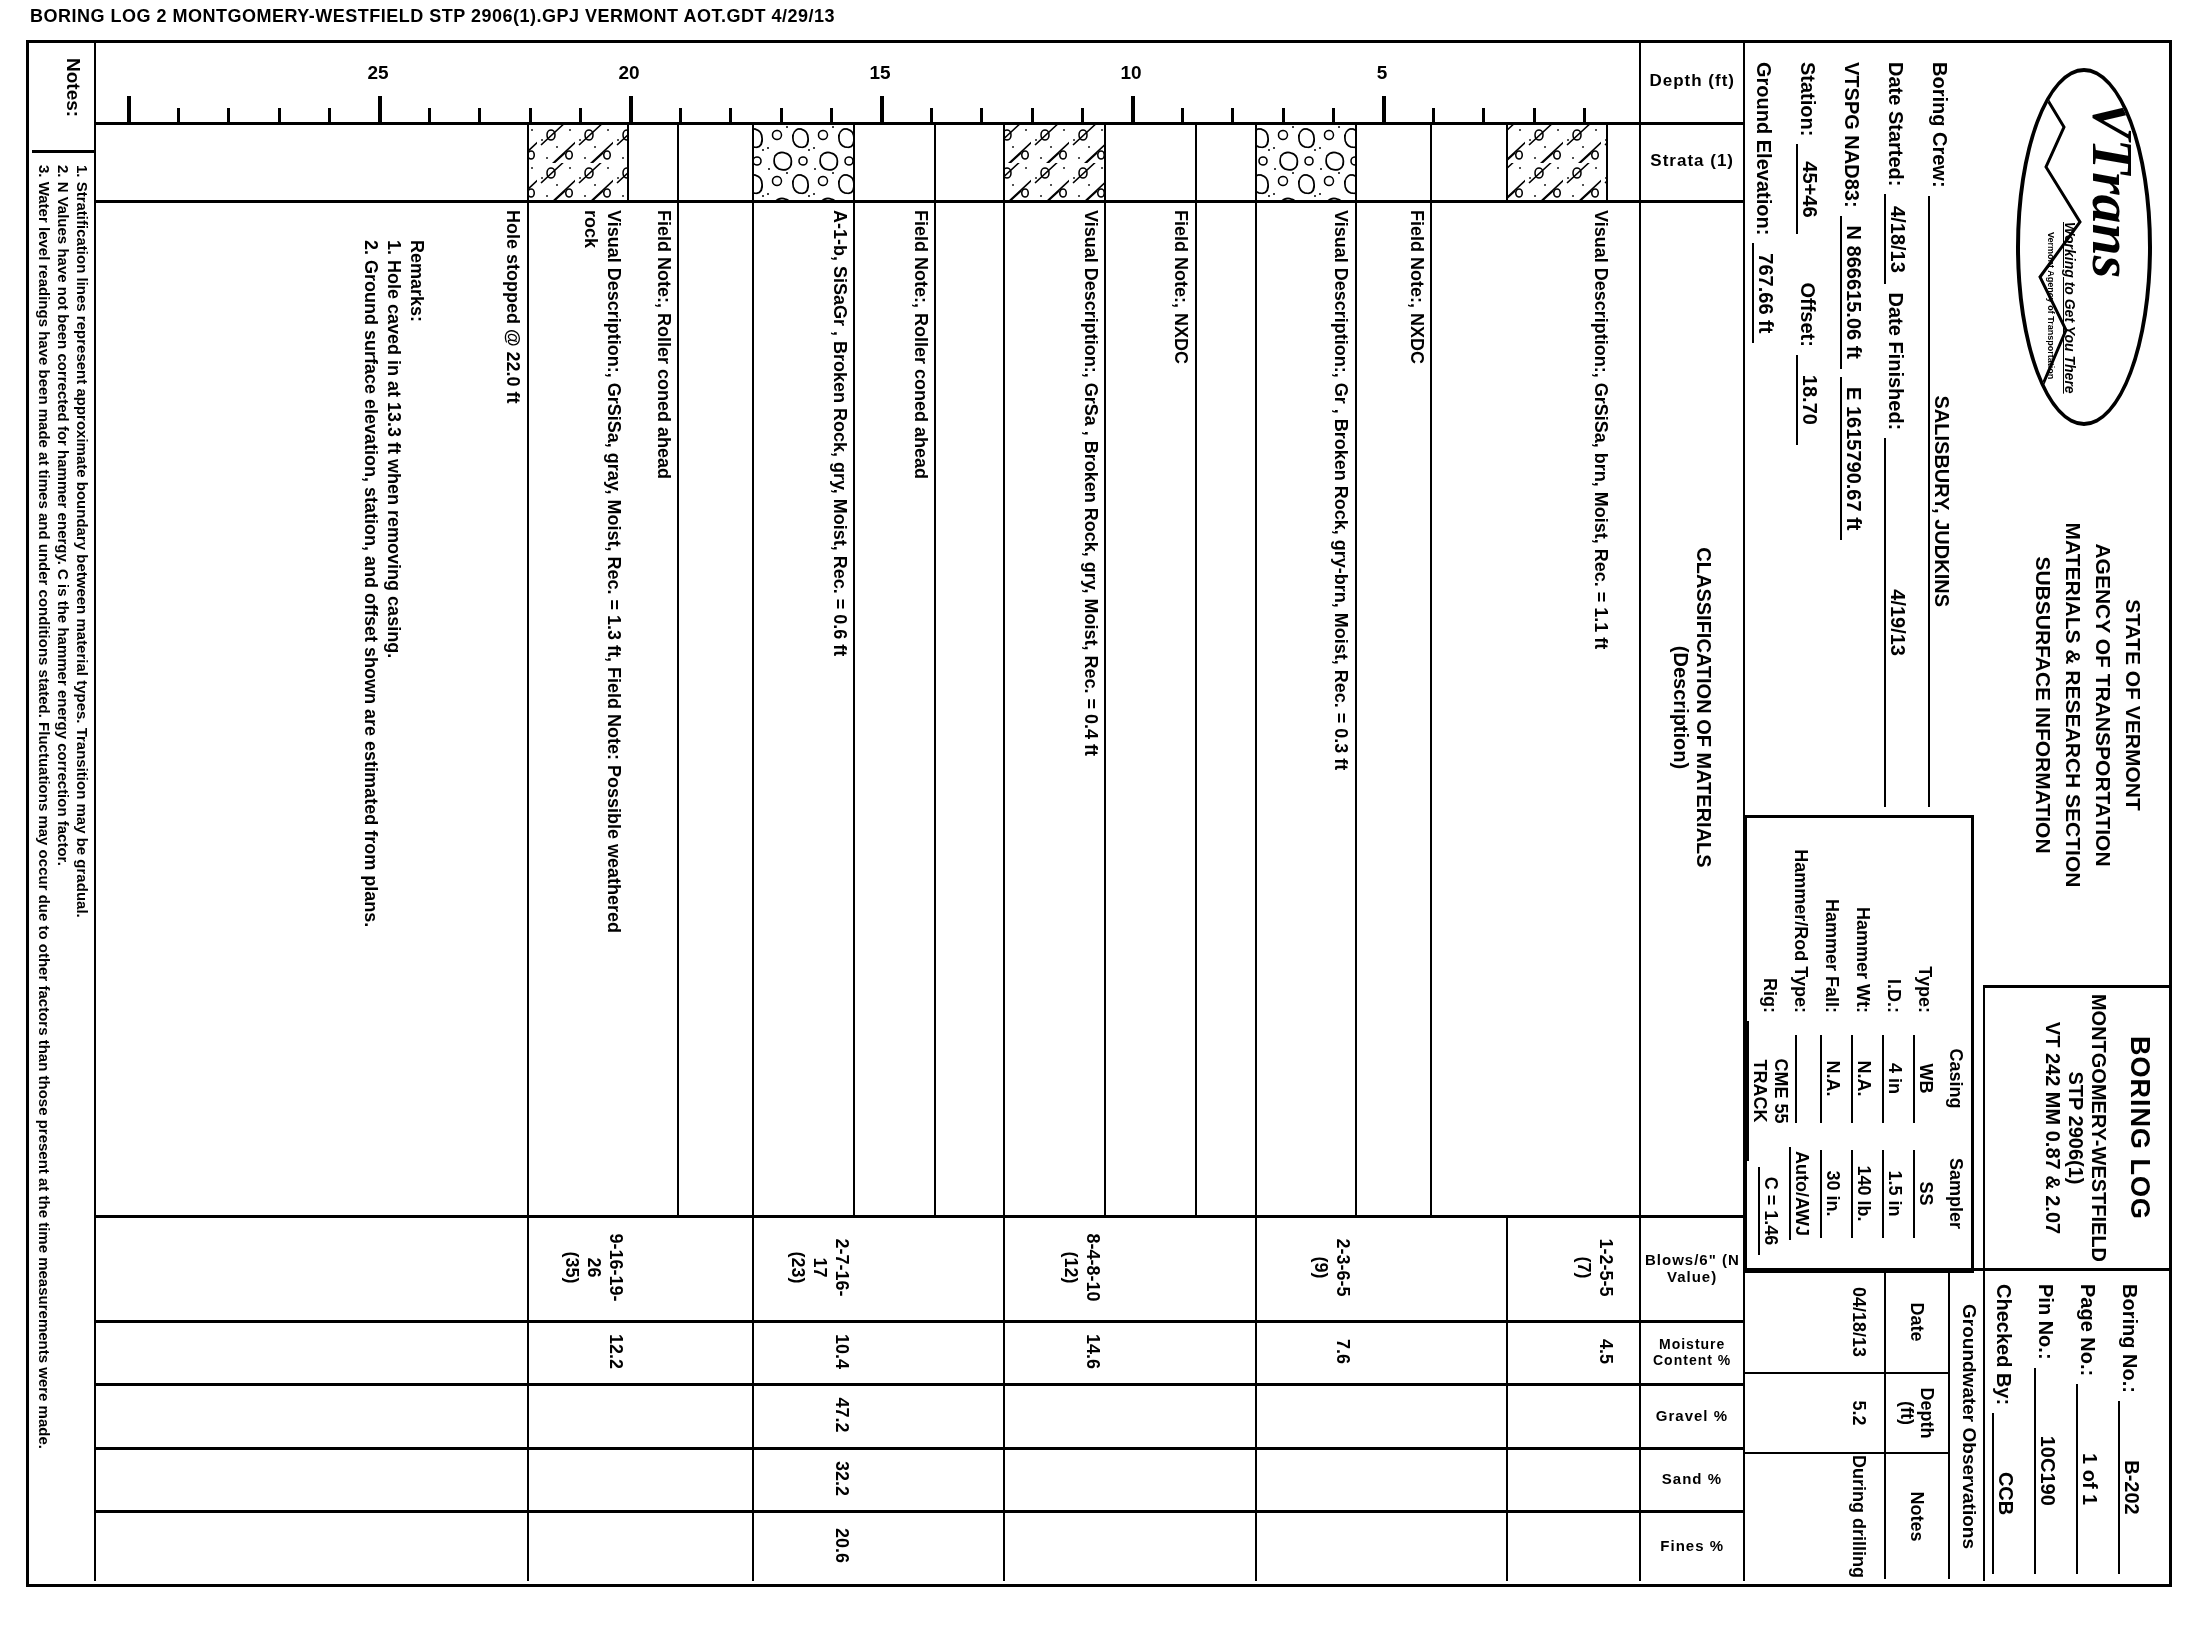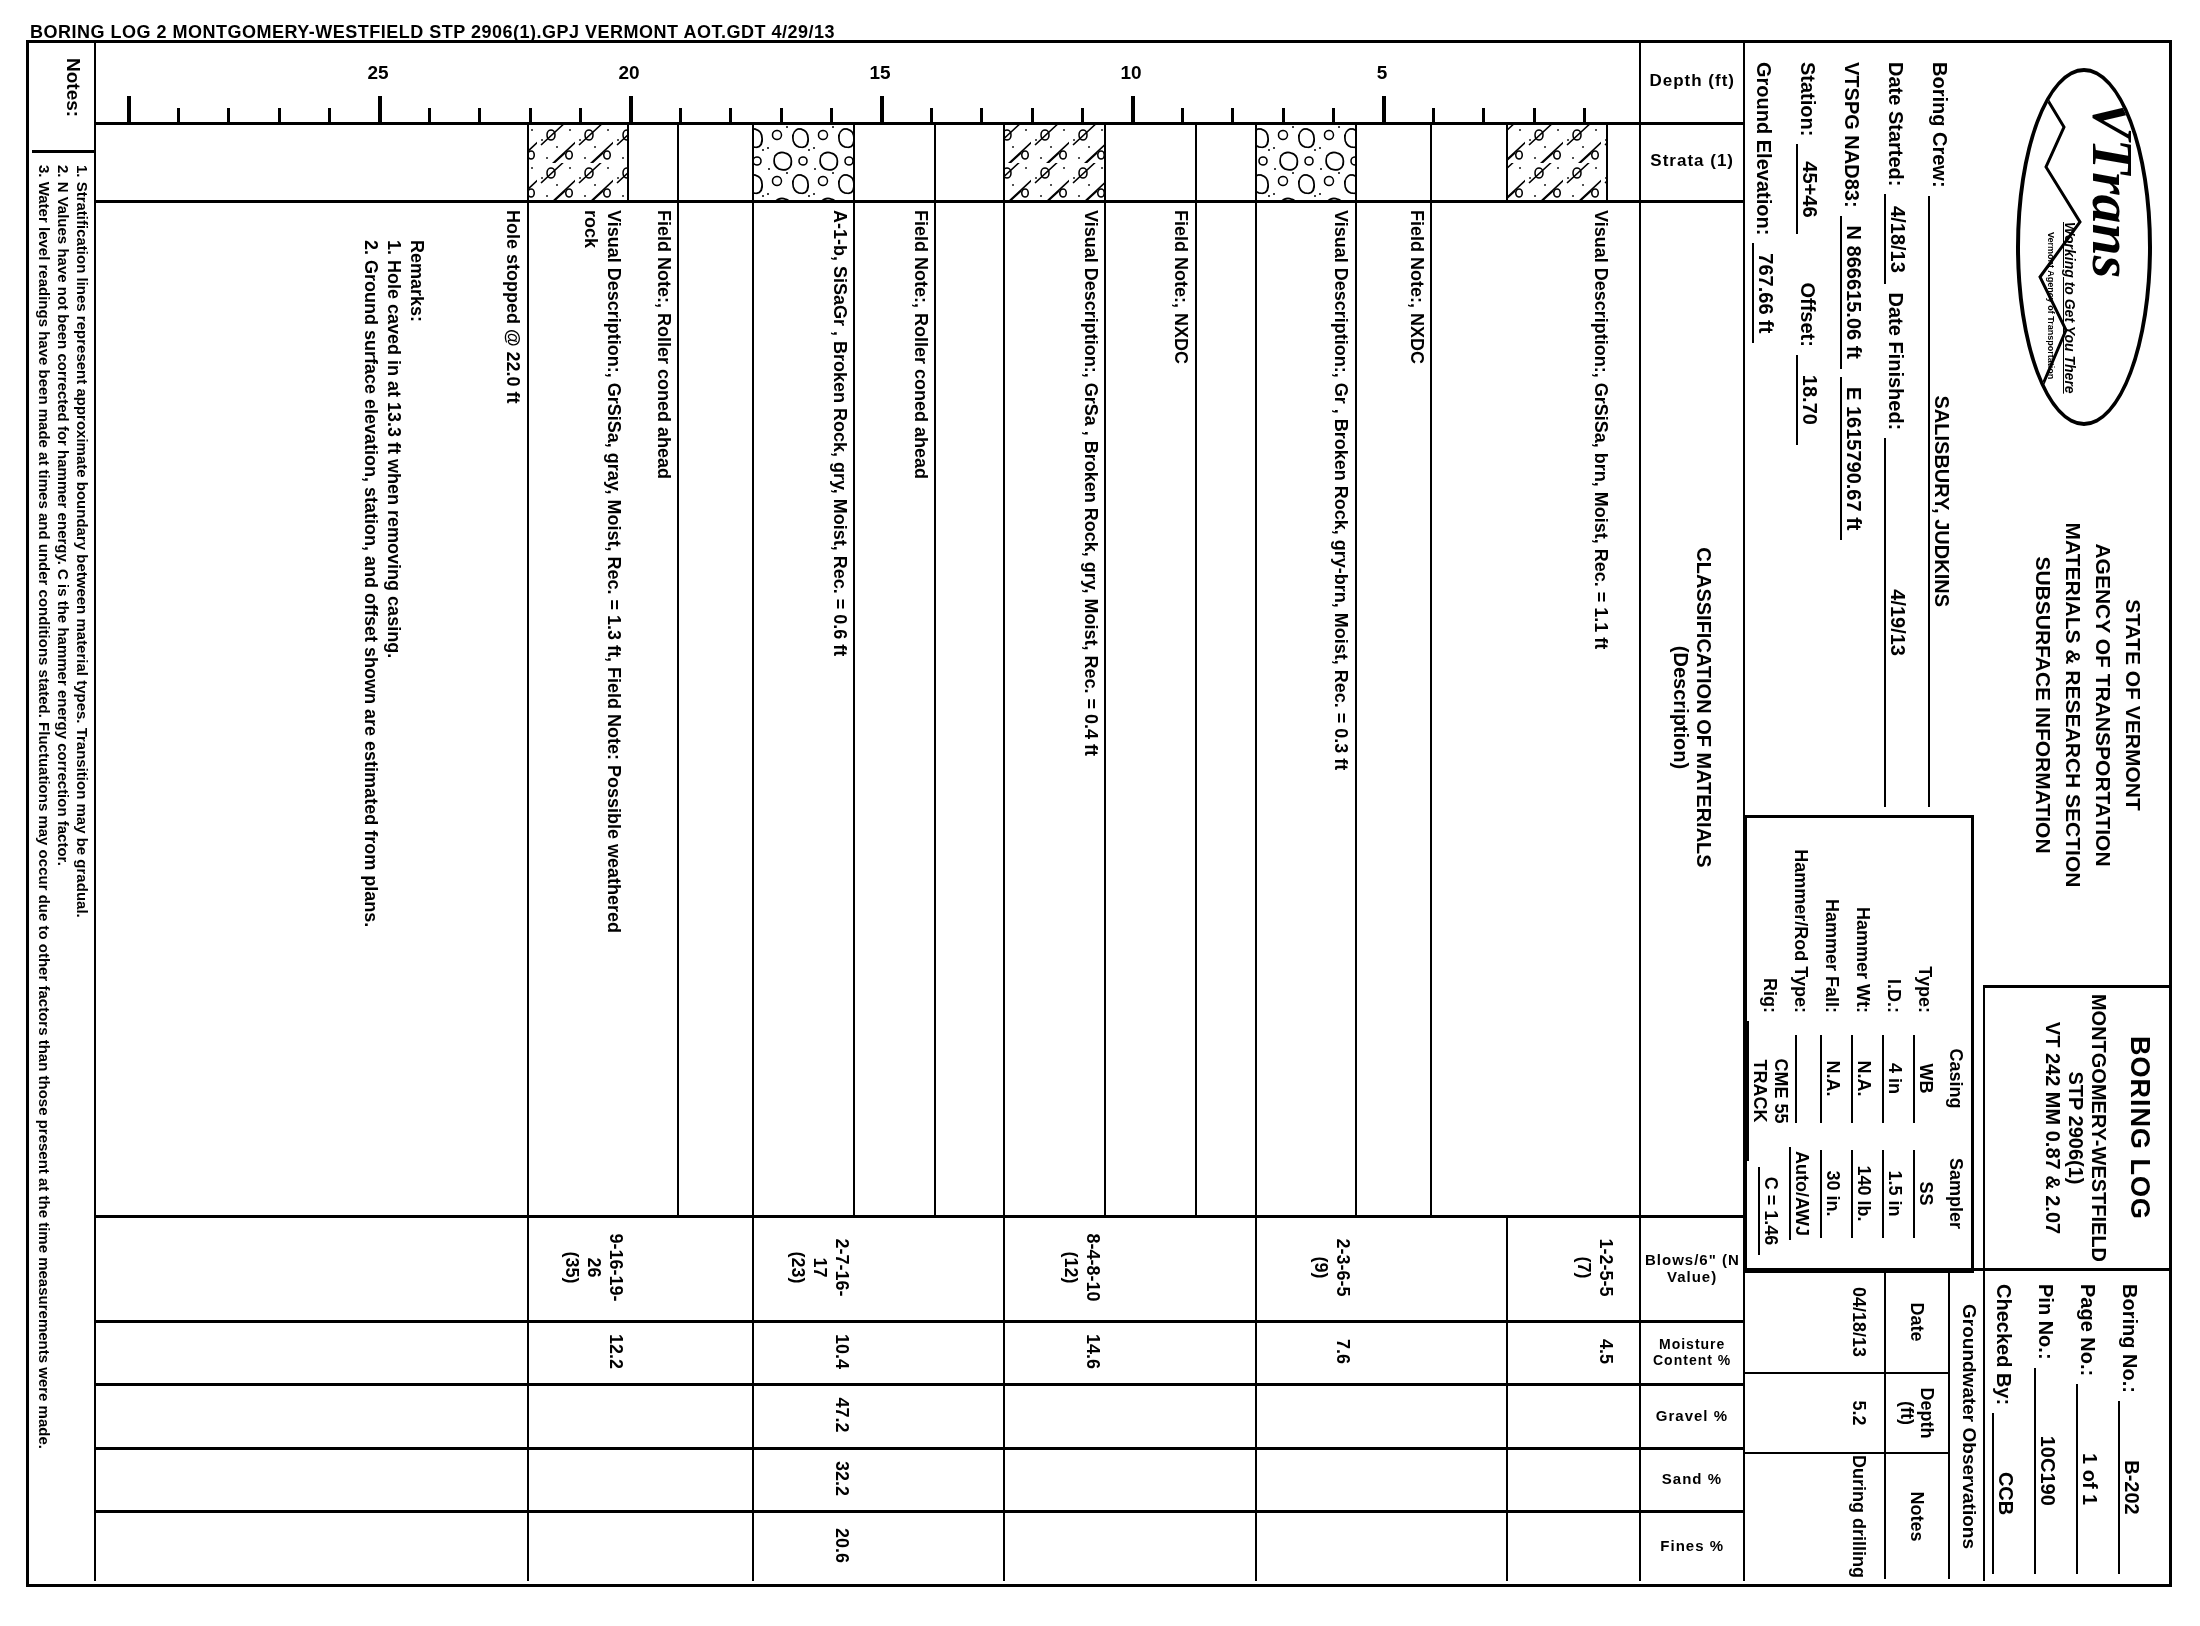--- a/index.html
+++ b/index.html
@@ -23,21 +23,21 @@
   .eqlab{width:195px;text-align:right;padding-right:8px;white-space:nowrap}
   .eqval{width:115px;text-align:center}
   .eqval span{display:inline-block;min-width:80px;border-bottom:2px solid #000;padding:0 4px}
   .hdrcell{position:absolute;display:flex;align-items:center;justify-content:center;text-align:center;font-size:17px}
 </style>
 </head>
 <body>
 
 <div class="canvas">
 
-  <div class="abs" style="left:30px;top:22px;font-size:18px;letter-spacing:0.5px">BORING LOG  2 MONTGOMERY-WESTFIELD STP 2906(1).GPJ  VERMONT AOT.GDT  4/29/13</div>
+  <div class="abs" style="left:30px;top:6px;font-size:18px;letter-spacing:0.5px">BORING LOG  2 MONTGOMERY-WESTFIELD STP 2906(1).GPJ  VERMONT AOT.GDT  4/29/13</div>
 
   <div class="page">
 
     <div class="abs" style="left:40px;top:28px;width:1541px;height:2140px;border:3px solid #000"></div>
 
     <div class="abs" style="left:68px;top:48px;width:350px;height:128px;border:4px solid #000;border-radius:50%;overflow:hidden">
       <div class="abs" style="left:28px;top:2px;font-family:'Liberation Serif',serif;font-style:italic;font-size:58px">VTrans</div>
       <svg class="abs" style="left:0;top:58px" width="342" height="62">
         <path d="M2,58 L55,26 L95,44 L150,10 L205,50 L258,24 L338,58" fill="none" stroke="#000" stroke-width="3"></path>
       </svg>

